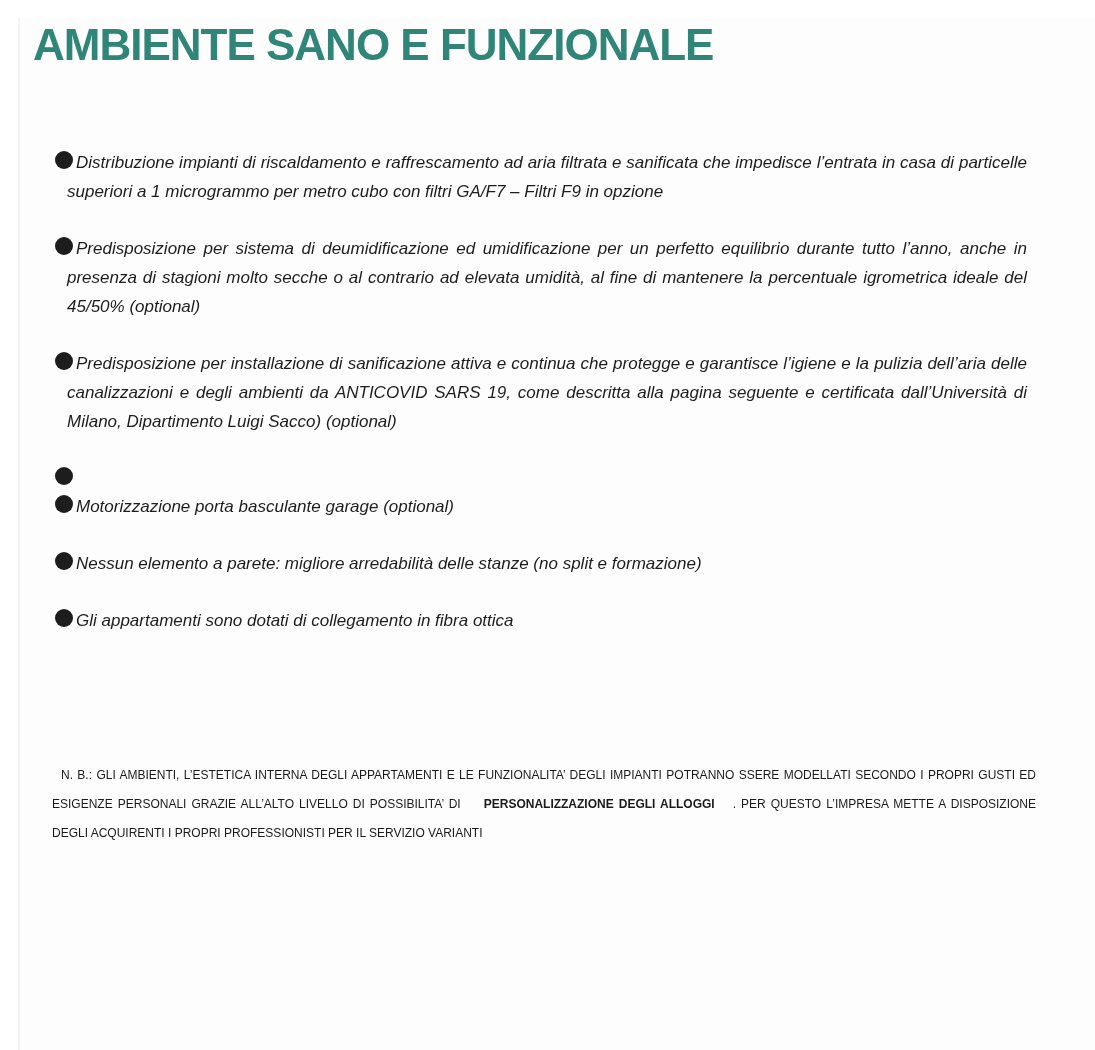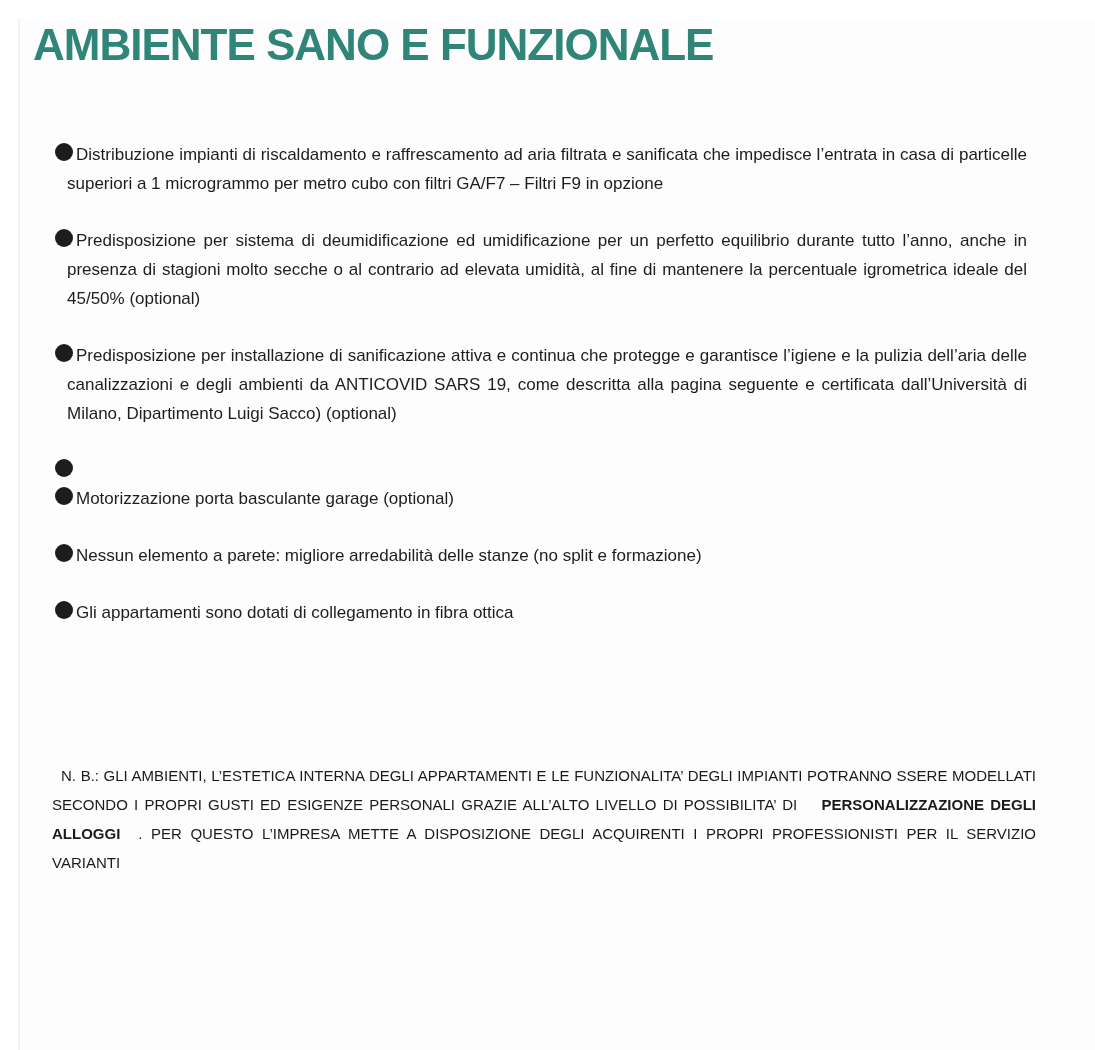--- a/index.html
+++ b/index.html
@@ -21,43 +21,44 @@
     position: absolute;
     top: -7px; left: 6px;
     font-size: 44px;
     font-weight: bold;
     letter-spacing: -1px;
     color: #2f8577;
     white-space: nowrap;
   }
   ul.bullet-list {
     position: absolute;
-    top: 104px; left: 28px; right: 68px;
+    top: 112px; left: 28px; right: 68px;
     list-style: none;
+    font-style: italic;
   }
   ul.bullet-list li {
     position: relative;
     padding-left: 12px;
     margin-bottom: 10px;
     font-size: 17px;
     line-height: 29px;
     color: #1d1d1d;
     text-align: justify;
   }
   ul.bullet-list li .dot {
     position: absolute;
     left: 0; top: 12px;
     width: 5px; height: 5px;
     border-radius: 50%;
     background: #1d1d1d;
   }
   .note-paragraph {
     position: absolute;
     top: 734px; left: 25px; right: 68px;
-    font-size: 15px;
+    font-size: 12px;
     line-height: 29px;
     color: #1a1a1a;
     text-align: justify;
   }
   .note-paragraph .note-bold { font-weight: bold; }
   .page-number {
     position: absolute;
     top: 1026px; right: 70px;
     font-size: 20px;
     font-weight: bold;

